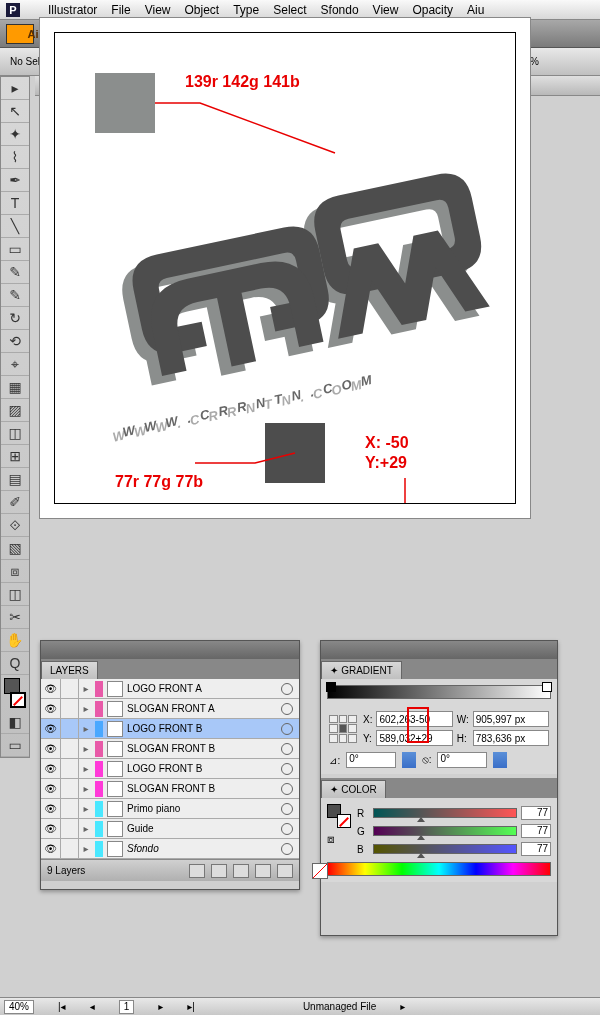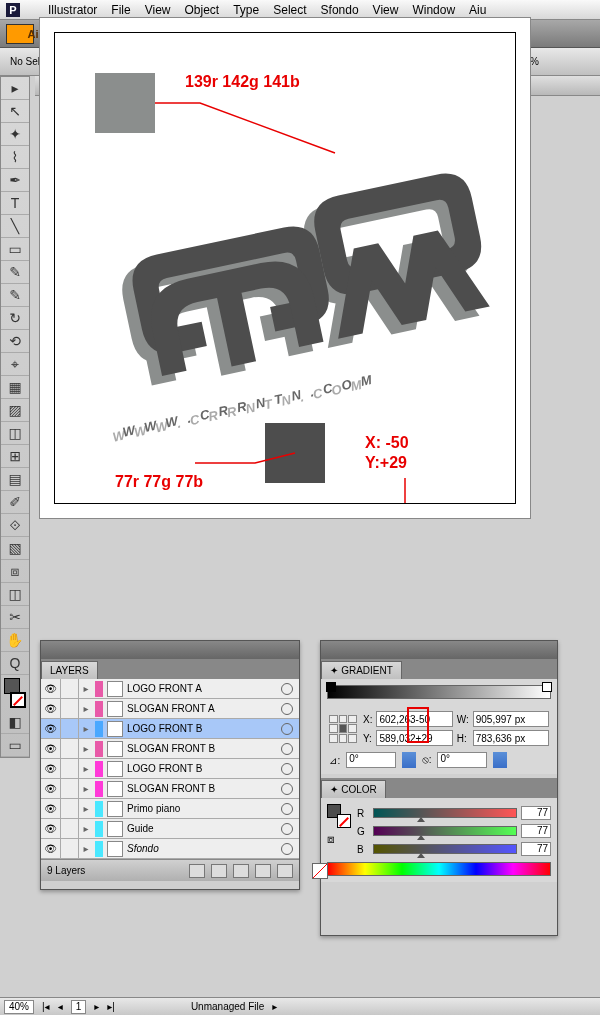--- a/index.html
+++ b/index.html
@@ -103,40 +103,40 @@
 .bar.b{background:linear-gradient(90deg,#550,#55f);}
 .spectrum{height:14px;margin-top:4px;background:linear-gradient(90deg,red,yellow,lime,cyan,blue,magenta,red);border:1px solid #666;position:relative;}
 .spectrum::before{content:"";position:absolute;left:-16px;top:0;width:14px;height:14px;background:#fff;border:1px solid #666;}
 .spectrum::before{background:linear-gradient(135deg,#fff 48%,red 48%,red 52%,#fff 52%);}
 .cl-body .fsmini{position:relative;width:24px;height:24px;margin-bottom:4px;}
 .cl-body .fsmini .a{position:absolute;left:0;top:0;width:14px;height:14px;background:#4d4d4d;border:1px solid #000;}
 .cl-body .fsmini .b{position:absolute;right:0;bottom:0;width:14px;height:14px;background:#fff;border:1px solid #000;}
 .cl-body .fsmini .b::after{content:"";position:absolute;left:0;top:50%;width:100%;height:2px;background:red;transform:rotate(-45deg);}
 
 
-.status { position:absolute; left:0; bottom:0; width:100%; height:18px; background:linear-gradient(#e8e8e8,#c8c8c8); border-top:1px solid #888; display:flex; align-items:center; font-size:10px; padding:0 4px; gap:8px; }
+.status { position:absolute; left:0; bottom:0; width:100%; height:18px; background:linear-gradient(#e8e8e8,#c8c8c8); border-top:1px solid #888; display:flex; align-items:center; font-size:10px; padding:0 4px; gap:24px; }
 .status .box{background:#fff;border:1px solid #888;padding:0 4px;height:14px;display:flex;align-items:center;}
 
 .slogan { position:absolute; font-family:Arial; font-style:italic; font-weight:bold; color:#888; letter-spacing:3px; font-size:13px; transform:rotate(-12deg); white-space:nowrap; }
 </style>
 </head>
 <body>
 
 <div class="menubar">
   <div class="p">P</div>
   <span class="apple"></span>
   <span class="appname">Illustrator</span>
   <span>File</span>
   <span>View</span>
   <span>Object</span>
   <span>Type</span>
   <span>Select</span>
   <span>Sfondo</span>
   <span>View</span>
-  <span>Window</span>
+  <span>Opacity</span>
   <span>Aiu</span>
 </div>
 
 <div class="apptool">
   <div class="ai">Ai</div>
   <div class="tbtn">
       <span style="text-decoration:underline">Br</span>
     </div>
   <div class="tbtn">▦ ▾</div>
 </div>

